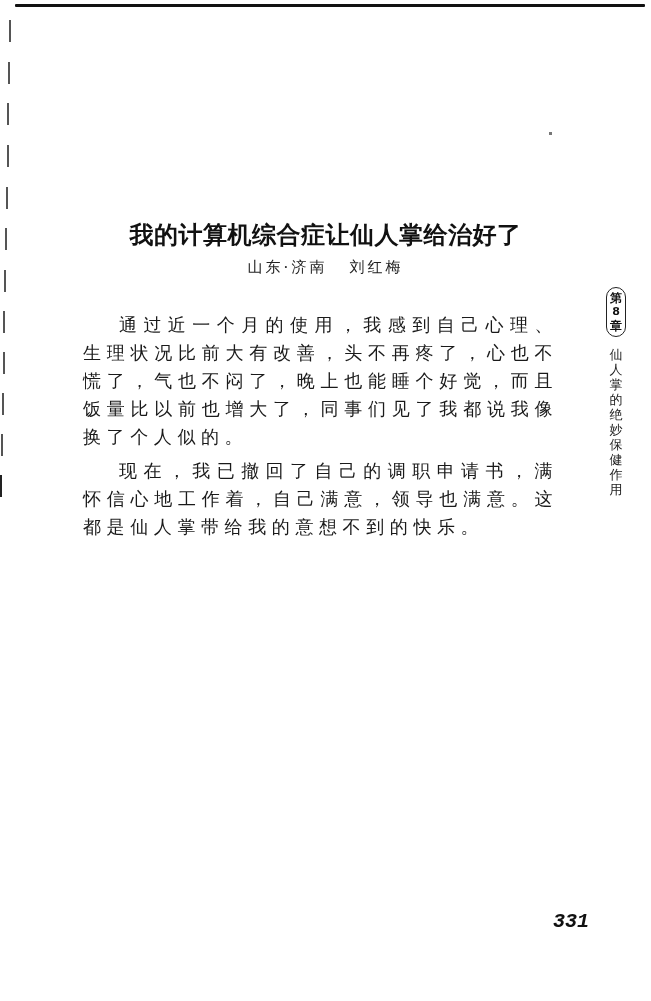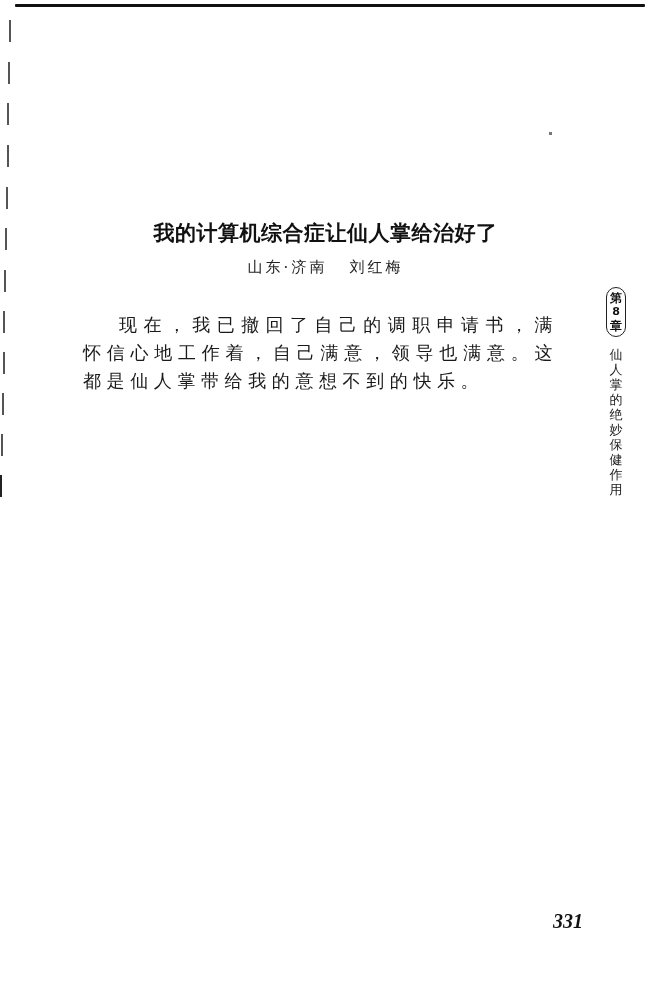--- a/index.html
+++ b/index.html
@@ -12,21 +12,21 @@
     background: #111; border-radius: 1px;
   }
   .margin-marks { position: absolute; left: 0; top: 0; }
   .margin-mark {
     position: absolute; width: 2px; height: 22px; background: #555;
   }
   .speck { position: absolute; left: 549px; top: 132px; width: 3px; height: 3px; background: #777; }
 
   .article-title {
     position: absolute; left: 0; width: 651px; top: 219px; text-align: center;
-    font-size: 21px; font-weight: bold; letter-spacing: 0.5px; color: #111;
+    font-size: 24px; font-weight: bold; letter-spacing: 0.5px; color: #111;
   }
   .byline {
     position: absolute; left: 0; width: 651px; top: 258px; text-align: center;
     font-size: 15px; letter-spacing: 3px; color: #222;
   }
   .byline .sep { display: inline-block; width: 22px; }
 
   .body-text {
     position: absolute; left: 83px; top: 311px; width: 475px;
     font-size: 18px; line-height: 28px; letter-spacing: 5.6px; color: #1a1a1a;
@@ -44,21 +44,21 @@
     font-size: 12px; line-height: 14px; font-weight: bold; color: #111;
   }
   .chapter-badge .num { font-size: 11px; font-family: "DejaVu Sans", sans-serif; }
   .chapter-name {
     margin-top: 10px; display: flex; flex-direction: column; align-items: center;
     font-size: 13px; line-height: 15px; color: #222;
   }
   .page-number {
     position: absolute; left: 553px; top: 910px; font-size: 20px;
     font-weight: bold; font-style: italic; color: #111;
-    font-family: Liberation Serif, serif;
+    font-family: Liberation Mono, monospace;
   }
 </style>
 </head>
 <body>
 
 <div class="top-rule"></div>
 
 <div class="margin-marks">
   <div class="margin-mark" style="left:9px;top:20px;"></div>
   <div class="margin-mark" style="left:8px;top:62px;"></div>
@@ -76,20 +76,21 @@
 
 <div class="speck"></div>
 
 <h1 class="article-title" style="margin:0;">我的计算机综合症让仙人掌给治好了</h1>
 
 <div class="byline">
   <span>山东·济南</span><span class="sep"></span><span>刘红梅</span>
 </div>
 
 <div class="body-text">
+  <p class="para">通过近一个月的使用，我感到自己心理、生理状况比前大有改善，头不再疼了，心也不慌了，气也不闷了，晚上也能睡个好觉，而且饭量比以前也增大了，同事们见了我都说我像换了个人似的。</p>
   <p class="para">现在，我已撤回了自己的调职申请书，满怀信心地工作着，自己满意，领导也满意。这都是仙人掌带给我的意想不到的快乐。</p>
 </div>
 
 <div class="chapter-tab">
   <div class="chapter-badge">
     <span>第</span>
     <span class="num">8</span>
     <span>章</span>
   </div>
   <div class="chapter-name">

